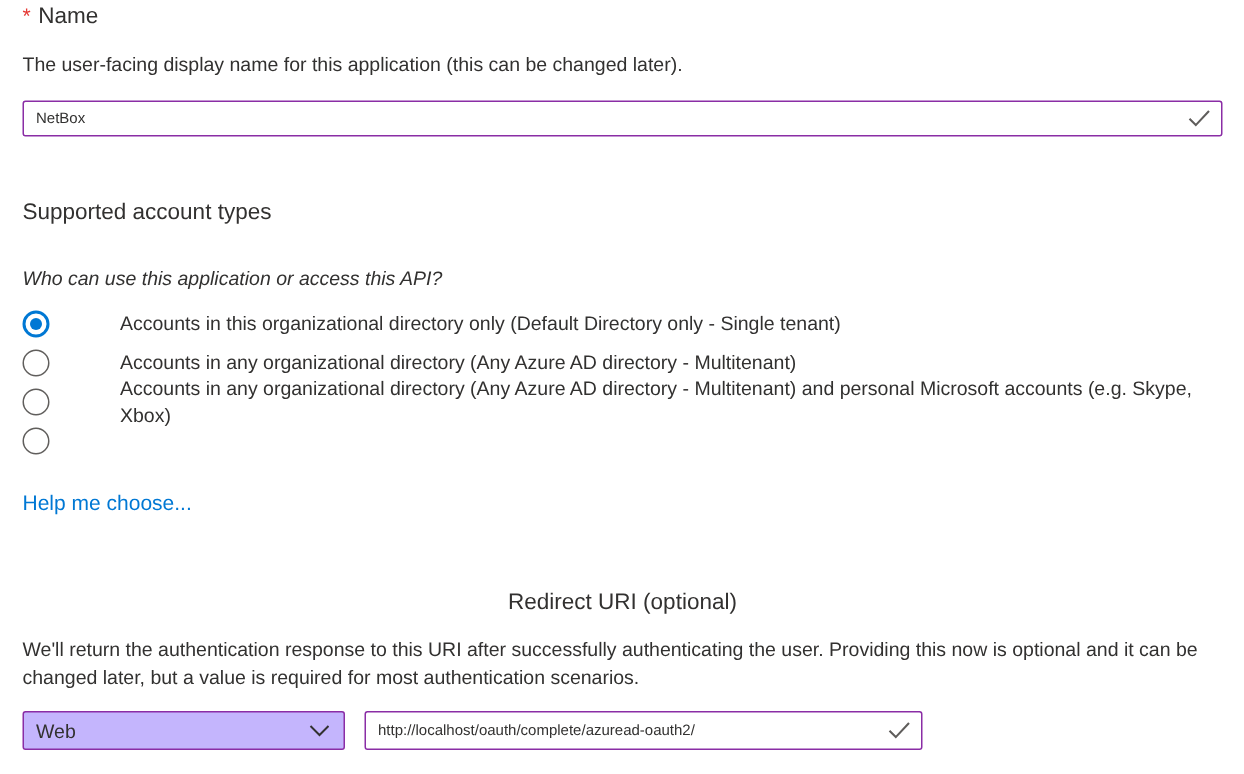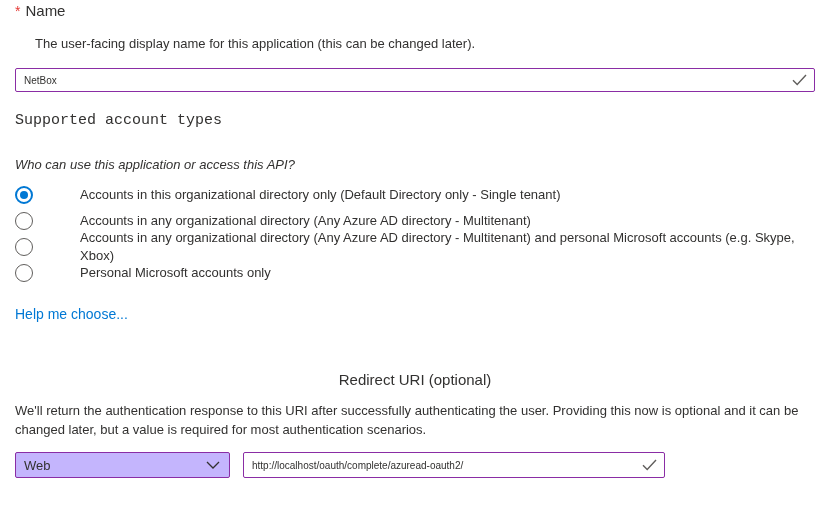--- a/index.html
+++ b/index.html
@@ -33,21 +33,21 @@
     font-size: 14px;
   }
   .body-text {
     font-size: 13px;
     line-height: 19px;
     color: var(--text-dark);
   }
 
   
   .name-label { margin-top: 0; }
-  .name-desc { margin-top: 12px; margin-left: 20px; }
+  .name-desc { margin-top: 12px; }
   .input-wrap { position: relative; }
   .name-input-wrap { margin-top: 15px; width: 800px; }
   .text-input {
     width: 100%;
     height: 24px;
     border: 1px solid var(--input-border-purple);
     border-radius: 2px;
     padding: 0 26px 0 8px;
     font-family: "Liberation Sans", sans-serif;
     font-size: 10px;
@@ -60,21 +60,21 @@
     right: 8px;
     top: 50%;
     transform: translateY(-50%);
     color: var(--icon-gray);
     display: flex;
     align-items: center;
     pointer-events: none;
   }
 
   
-  .account-heading { margin-top: 18px; font-family: Liberation Mono, monospace; }
+  .account-heading { margin-top: 40px; }
   .account-question { margin-top: 24px; font-style: italic; }
   .radio-group { margin-top: 8px; }
   .radio-row {
     display: flex;
     align-items: center;
     height: 26px;
     cursor: pointer;
     gap: 38px;
   }
   .radio-circle {
@@ -136,21 +136,21 @@
   .select-chevron {
     position: absolute;
     right: 9px;
     top: 50%;
     transform: translateY(-50%);
     color: var(--text-dark);
     display: flex;
     align-items: center;
     pointer-events: none;
   }
-  .uri-input-wrap { width: 422px; }
+  .uri-input-wrap { width: 372px; }
   .uri-input-wrap .text-input { height: 26px; }
 </style>
 </head>
 <body>
 
 <div class="page">
 
   
   <div class="section-heading name-label">
     <span class="required-marker">*</span><span>Name</span>
@@ -177,21 +177,20 @@
     <div class="radio-row">
       <span class="radio-circle"></span>
       <span class="radio-label">Accounts in any organizational directory (Any Azure AD directory - Multitenant)</span>
     </div>
     <div class="radio-row">
       <span class="radio-circle"></span>
       <span class="radio-label">Accounts in any organizational directory (Any Azure AD directory - Multitenant) and personal Microsoft accounts (e.g. Skype, Xbox)</span>
     </div>
     <div class="radio-row">
       <span class="radio-circle"></span>
-      <span class="radio-label">Personal Microsoft accounts only</span>
     </div>
   </div>
 
   <a class="help-link">Help me choose...</a>
 
   
   <div class="section-heading redirect-heading">Redirect URI (optional)</div>
   <div class="body-text redirect-desc">We'll return the authentication response to this URI after successfully authenticating the user. Providing this now is optional and it can be changed later, but a value is required for most authentication scenarios.</div>
 
   <div class="redirect-row">

